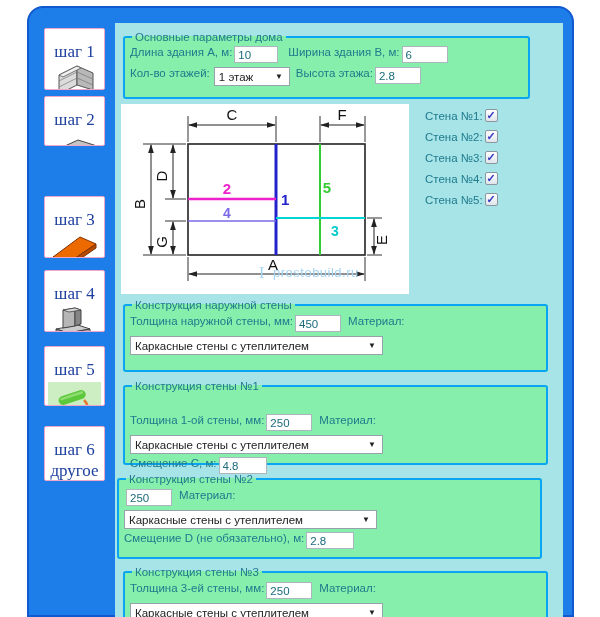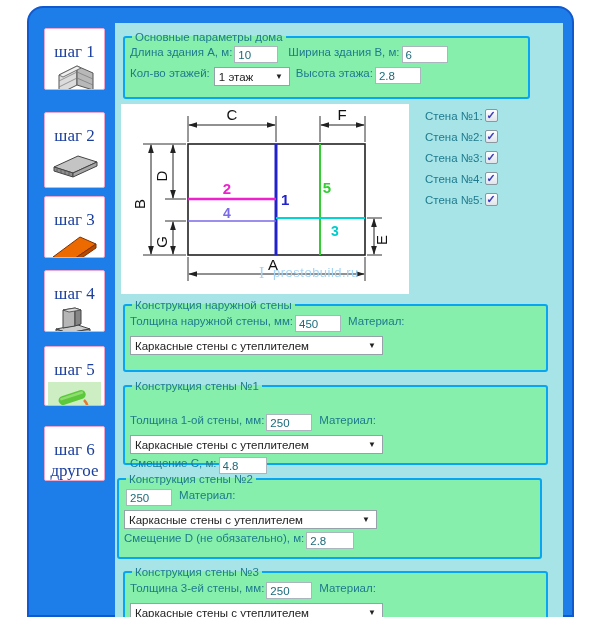--- a/index.html
+++ b/index.html
@@ -63,21 +63,21 @@
       <polygon points="8,12 26,3 26,22 8,31" fill="#dcdcdc" stroke="#555" stroke-width="1"></polygon>
       <polygon points="26,3 42,10 42,27 26,22" fill="#b8b8b8" stroke="#555" stroke-width="1"></polygon>
       <polygon points="8,12 26,3 30,5 12,14" fill="#efefef" stroke="#555" stroke-width="0.8"></polygon>
       <line x1="8" y1="18" x2="26" y2="9" stroke="#777" stroke-width="0.7"></line>
       <line x1="8" y1="24" x2="26" y2="15" stroke="#777" stroke-width="0.7"></line>
       <line x1="26" y1="9" x2="42" y2="16" stroke="#777" stroke-width="0.7"></line>
       <line x1="26" y1="15" x2="42" y2="22" stroke="#777" stroke-width="0.7"></line>
     </svg>
   </div>
 
-  <div class="step-btn" style="top:104px;height:76px">
+  <div class="step-btn" style="top:88px;height:50px">
     <div class="step-label">шаг 2</div>
     <svg class="step-icon" width="50" height="32" viewBox="0 0 50 32">
       <polygon points="4,20 28,9 47,15 23,26" fill="#c4c4c4" stroke="#444" stroke-width="1"></polygon>
       <polygon points="4,20 23,26 23,30 4,24" fill="#8e8e8e" stroke="#444" stroke-width="1"></polygon>
       <polygon points="23,26 47,15 47,19 23,30" fill="#a6a6a6" stroke="#444" stroke-width="1"></polygon>
       <line x1="7" y1="22" x2="7" y2="25" stroke="#555" stroke-width="0.8"></line>
       <line x1="11" y1="23" x2="11" y2="26" stroke="#555" stroke-width="0.8"></line>
       <line x1="15" y1="24" x2="15" y2="27" stroke="#555" stroke-width="0.8"></line>
       <line x1="19" y1="25" x2="19" y2="28" stroke="#555" stroke-width="0.8"></line>
     </svg>

